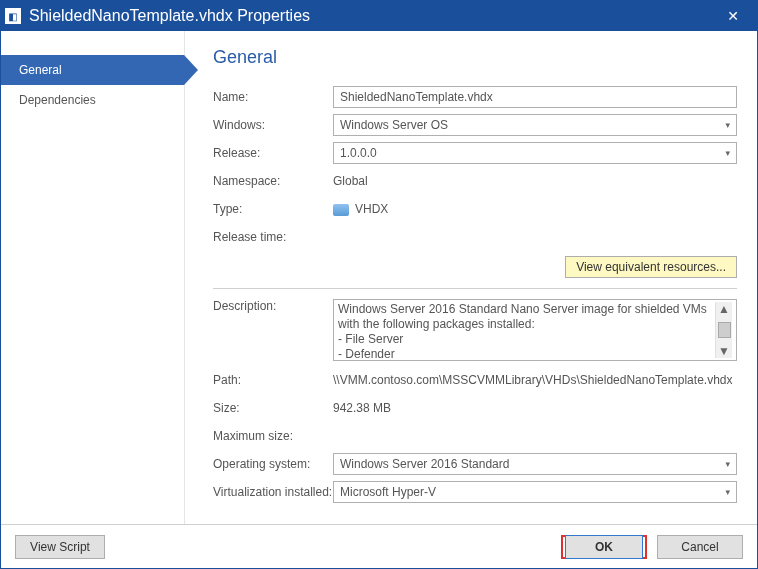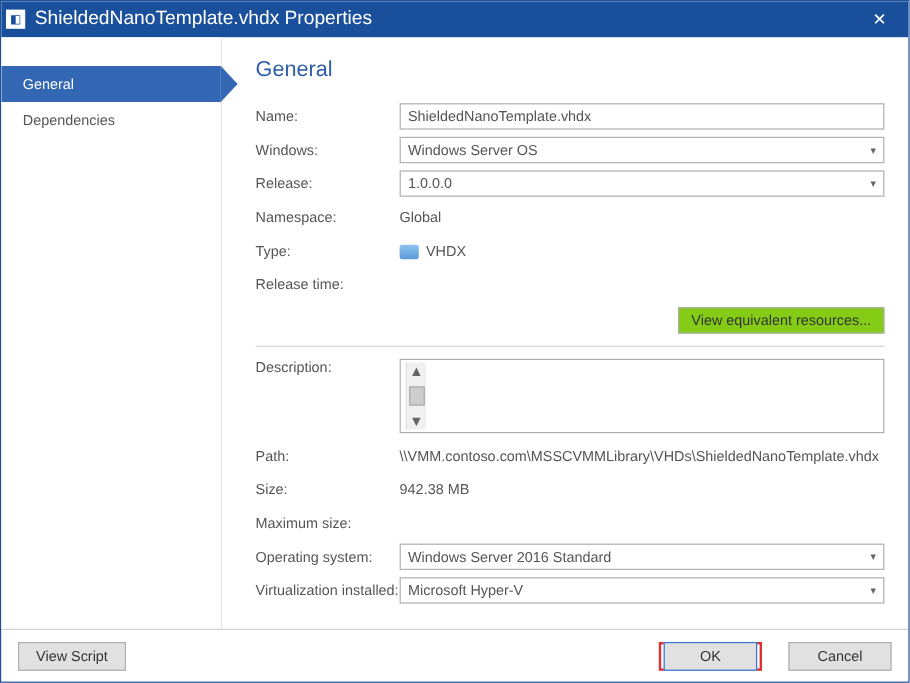--- a/index.html
+++ b/index.html
@@ -24,34 +24,34 @@
 .content h2 { color: #2a5ca8; font-weight: 400; font-size: 18px; margin-bottom: 16px; }
 
 .form-row { display: flex; align-items: center; min-height: 26px; margin-bottom: 2px; }
 .form-row .lbl { width: 120px; color: #555; }
 .form-row .val { flex: 1; color: #555; }
 .form-row input.text, .form-row .select { flex: 1; height: 22px; border: 1px solid #b0b0b0; background: #fff; padding: 1px 6px; color: #555; }
 .form-row .select { display: flex; align-items: center; justify-content: space-between; }
 .select .chev { font-size: 9px; color: #666; }
 .disk-icon { width: 16px; height: 12px; background: linear-gradient(#8fc2f0,#5a9ad6); border-radius: 2px; display: inline-block; margin-right: 6px; vertical-align: middle; }
 
-.linkbtn { border: 1px solid #adadad; background: #84cc16; padding: 3px 10px; color: #333; cursor: pointer; }
+.linkbtn { border: 1px solid #adadad; background: #fef9c3; padding: 3px 10px; color: #333; cursor: pointer; }
 .right { display: flex; justify-content: flex-end; margin: 6px 0 10px 0; }
 hr { border: none; border-top: 1px solid #d0d0d0; margin: 2px 0 10px 0; }
 
 .desc-box { flex: 1; height: 62px; border: 1px solid #b0b0b0; padding: 2px 4px; overflow: hidden; display: flex; }
 .desc-text { flex: 1; color: #555; line-height: 15px; white-space: pre-line; overflow: hidden; }
 .scrollbar { width: 17px; background: #f0f0f0; border-left: 1px solid #e0e0e0; display: flex; flex-direction: column; align-items: center; justify-content: space-between; font-size: 8px; color: #666; }
 .scrollbar .thumb { width: 13px; height: 16px; background: #cdcdcd; border:1px solid #aaa; }
 
-.footer { height: 44px; border-top: 1px solid #d0d0d0; display: flex; align-items: center; padding: 0 14px; gap: 22px; }
+.footer { height: 44px; border-top: 1px solid #d0d0d0; display: flex; align-items: center; padding: 0 14px; gap: 10px; }
 .footer .spacer { flex: 1; }
 .btn { border: 1px solid #adadad; background: #e1e1e1; width: 86px; height: 24px; color: #333; cursor: pointer; display: flex; align-items: center; justify-content: center; }
 .btn.ok-wrap { border: 2px solid #e03030; padding: 2px; background: transparent; }
-.btn.ok-wrap .btn { border: 1px solid #3078d0; }
+.btn.ok-wrap .btn { border: 1px solid #3078d0; font-weight: bold; }
 </style>
 </head>
 <body>
 
 <div class="titlebar">
   <span class="app-icon">◧</span>
   <span class="title">ShieldedNanoTemplate.vhdx Properties</span>
   <span class="close">✕</span>
 </div>
 
@@ -100,20 +100,23 @@
     </div>
 
     <div class="right">
         <button class="linkbtn">View equivalent resources...</button>
       </div>
     <hr>
 
     <div class="form-row" style="align-items:flex-start">
       <span class="lbl">Description:</span>
       <div class="desc-box">
+        <div class="desc-text">Windows Server 2016 Standard Nano Server image for shielded VMs with the following packages installed:
+- File Server
+- Defender</div>
         <div class="scrollbar">
             <span>▲</span>
             <div class="thumb"></div>
             <span>▼</span>
           </div>
       </div>
     </div>
 
     <div class="form-row" style="margin-top:6px">
       <span class="lbl">Path:</span>

